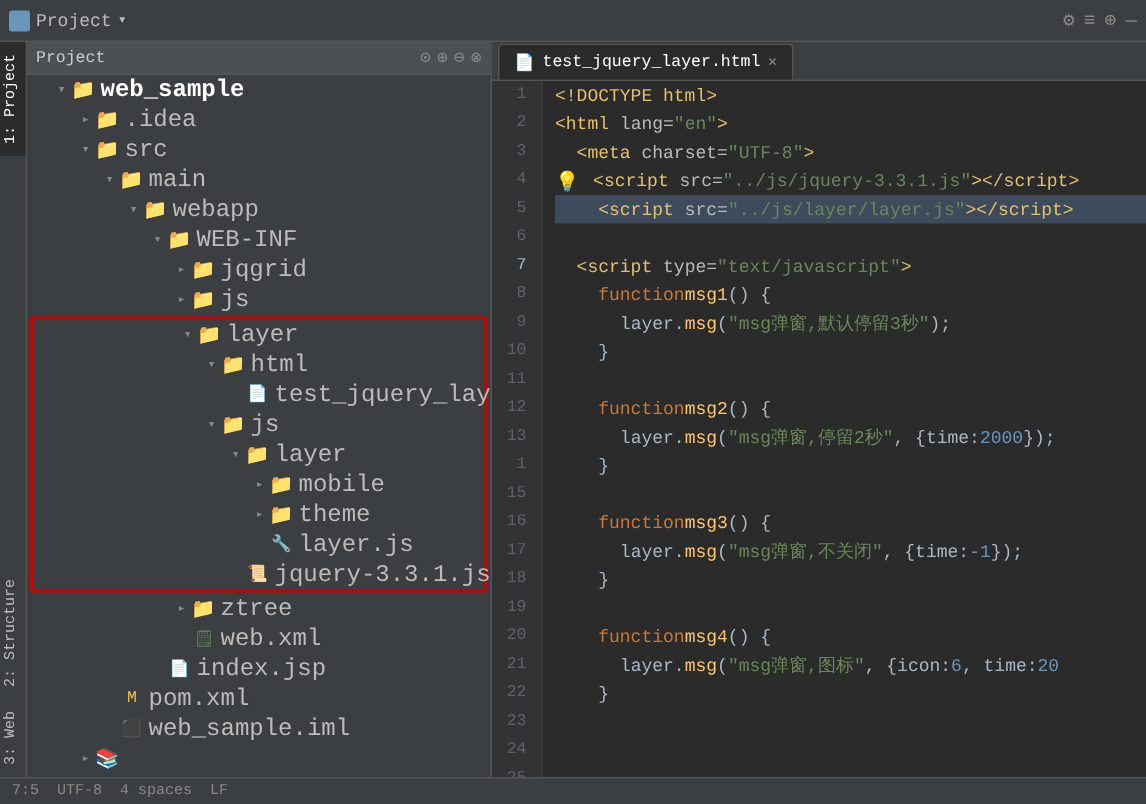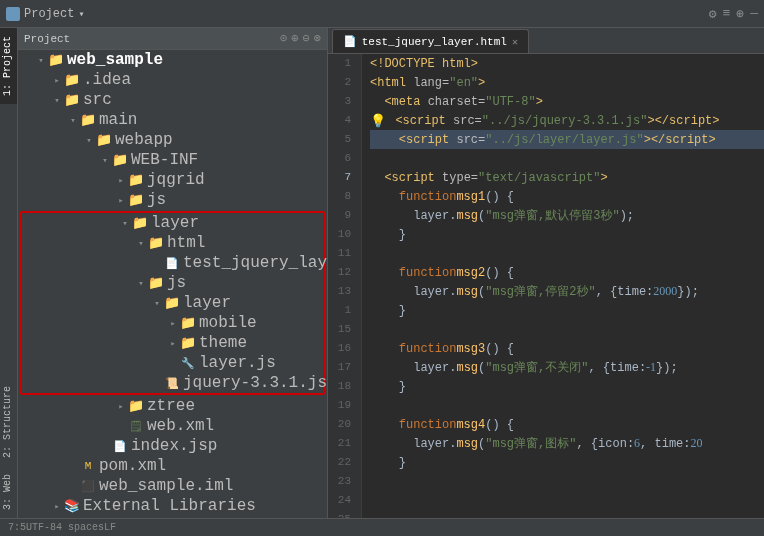--- a/index.html
+++ b/index.html
@@ -253,21 +253,21 @@
     }
 
     
     .kw { color: #cc7832; } 
     .tag { color: #e8bf6a; } 
     .attr { color: #bababa; }
     .str { color: #6a8759; } 
     .fn { color: #ffc66d; } 
     .punct { color: #bababa; }
     .plain { color: #a9b7c6; }
-    .num { color: #6897bb; font-family: Liberation Serif, serif; }
+    .num { color: #6897bb; }
     .hint-icon {
       color: #f0c040;
       font-size: 13px;
       margin-right: 2px;
     }
 
     
     ::-webkit-scrollbar { width: 6px; height: 6px; }
     ::-webkit-scrollbar-track { background: #3c3f41; }
     ::-webkit-scrollbar-thumb { background: #5a5d5f; border-radius: 3px; }
@@ -278,20 +278,21 @@
     .bottom-bar {
       height: 18px;
       background: #3c3f41;
       border-top: 1px solid #555;
       display: flex;
       align-items: center;
       padding: 0 8px;
       color: #888;
       font-size: 10px;
       flex-shrink: 0;
+      gap: 12px;
     }
   </style>
 </head>
 <body>
 
 <div class="title-bar">
   <div class="title-bar-left">
     <div class="title-icon">
       <svg width="12" height="12" viewBox="0 0 12 12">
           <rect x="1" y="3" width="4" height="3" fill="#6897bb"></rect>
@@ -586,21 +587,20 @@
         <span class="arrow empty"></span>
         <span class="node-icon" style="color:#9876aa;font-size:11px;">⬛</span>
         <span class="node-label">web_sample.iml</span>
       </div>
 
       <div class="tree-item">
         <span class="indent"></span>
           <span class="indent"></span>
         <span class="arrow closed"></span>
         <span class="node-icon folder-yellow">📚</span>
-        <span class="node-label">External Libraries</span>
       </div>
 
       <div class="tree-item">
         <span class="indent"></span>
           <span class="indent"></span>
         <span class="arrow empty"></span>
 
       </div>
 
     </div>

